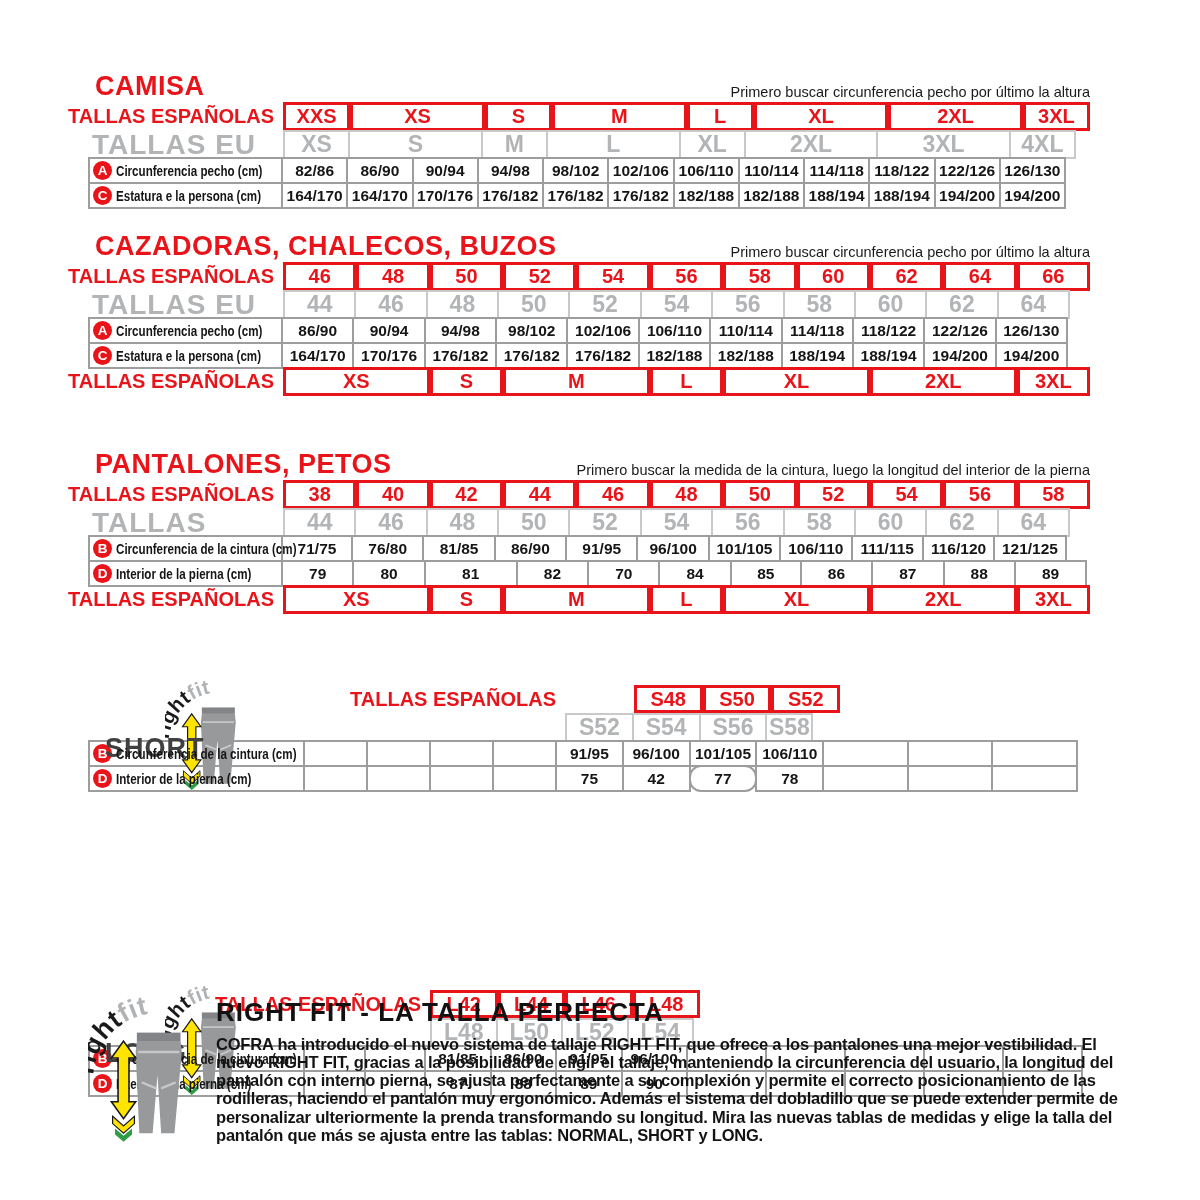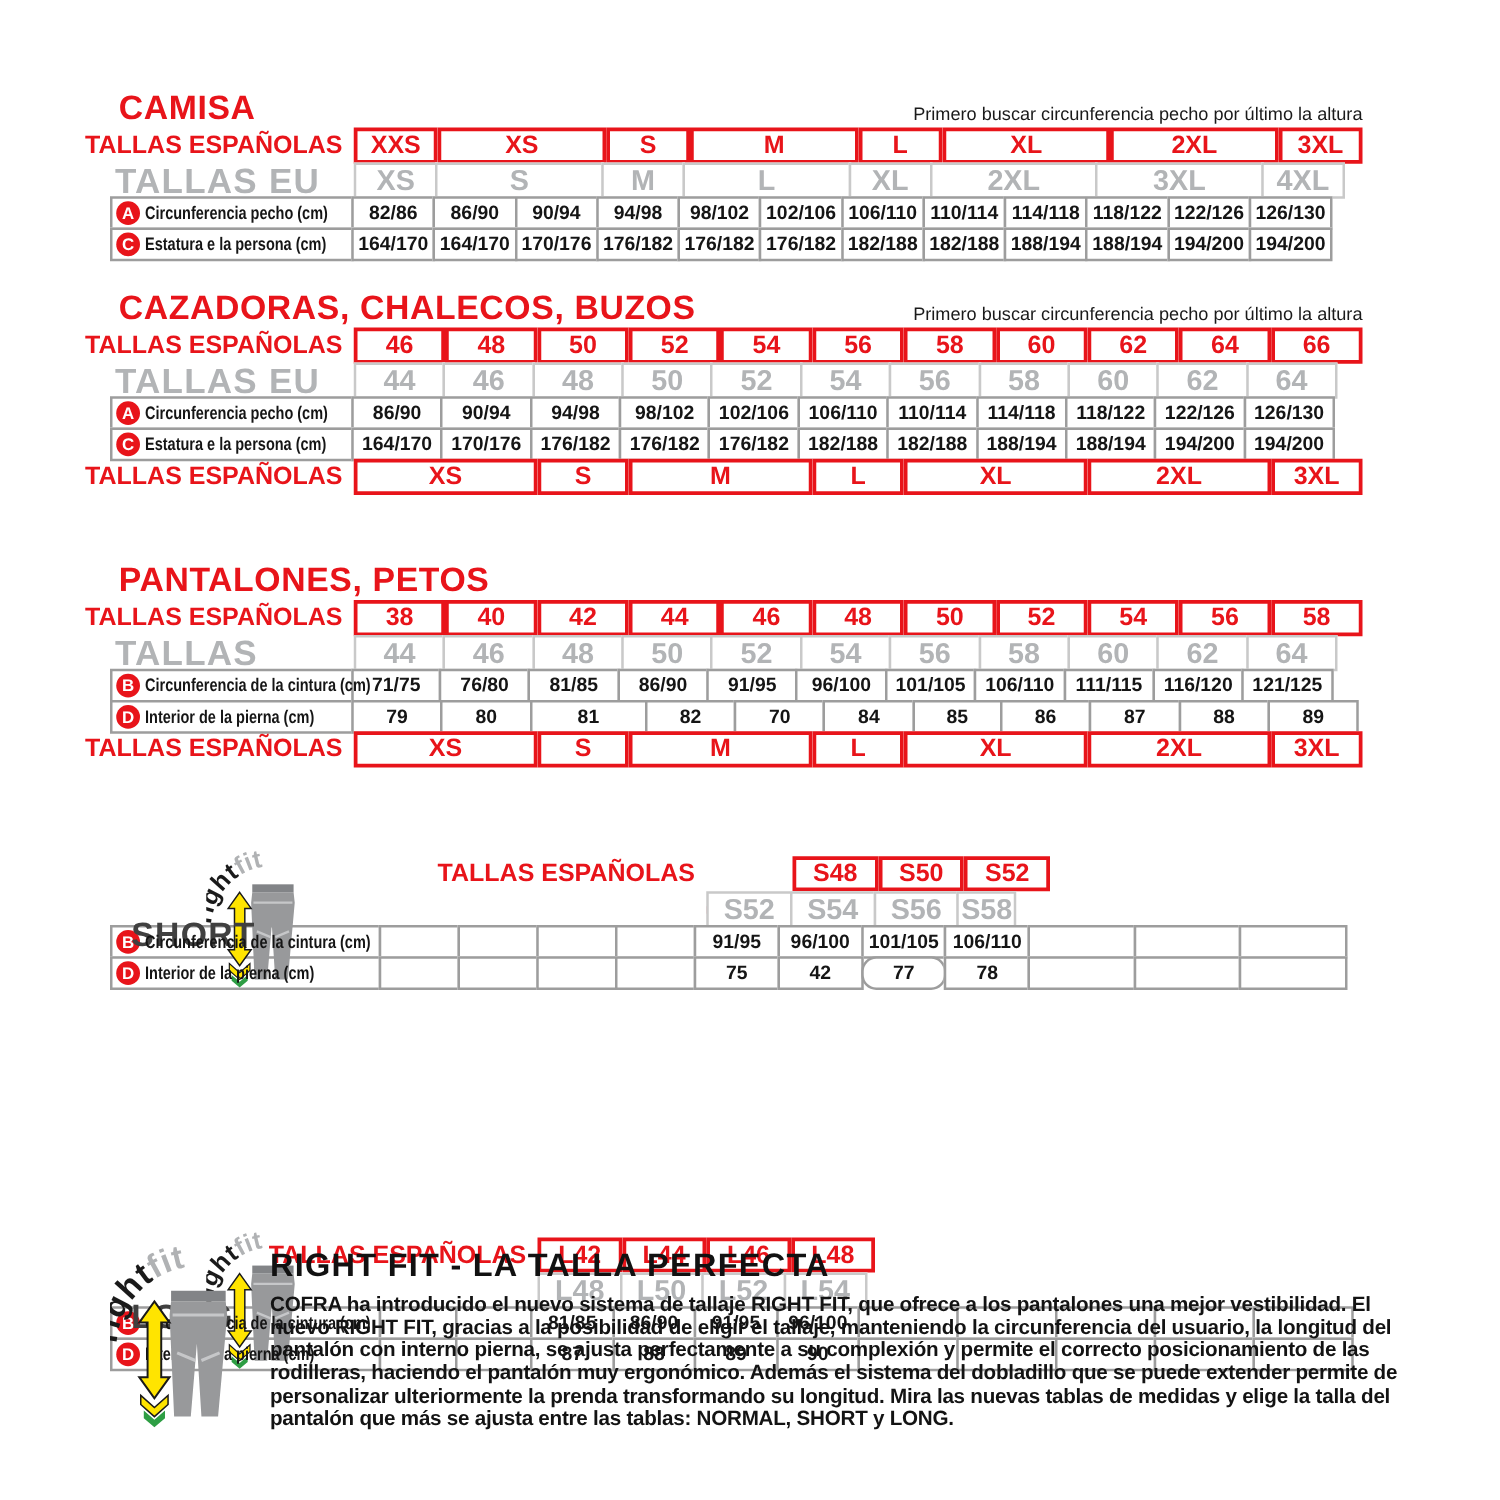--- a/index.html
+++ b/index.html
@@ -209,20 +209,21 @@
         <div class="rbox" style="width: 146.72px;">M</div>
         <div class="rbox" style="width: 73.36px;">L</div>
         <div class="rbox" style="width: 146.72px;">XL</div>
         <div class="rbox" style="width: 146.72px;">2XL</div>
         <div class="rbox" style="width: 73.36px;">3XL</div>
       </div>
     </section>
   <section id="sec-pantalones">
       <div class="sec-head">
         <div class="sec-title">PANTALONES, PETOS</div>
+        <div class="sec-note">Primero buscar la medida de la cintura, luego la longitud del interior de la pierna</div>
       </div>
       <div class="trow red-row">
         <div class="tlabel red-label" style="width: 195px;">TALLAS ESPAÑOLAS</div>
         <div class="rbox" style="width: 73.36px;">38</div>
         <div class="rbox" style="width: 73.36px;">40</div>
         <div class="rbox" style="width: 73.36px;">42</div>
         <div class="rbox" style="width: 73.36px;">44</div>
         <div class="rbox" style="width: 73.36px;">46</div>
         <div class="rbox" style="width: 73.36px;">48</div>
         <div class="rbox" style="width: 73.36px;">50</div>

